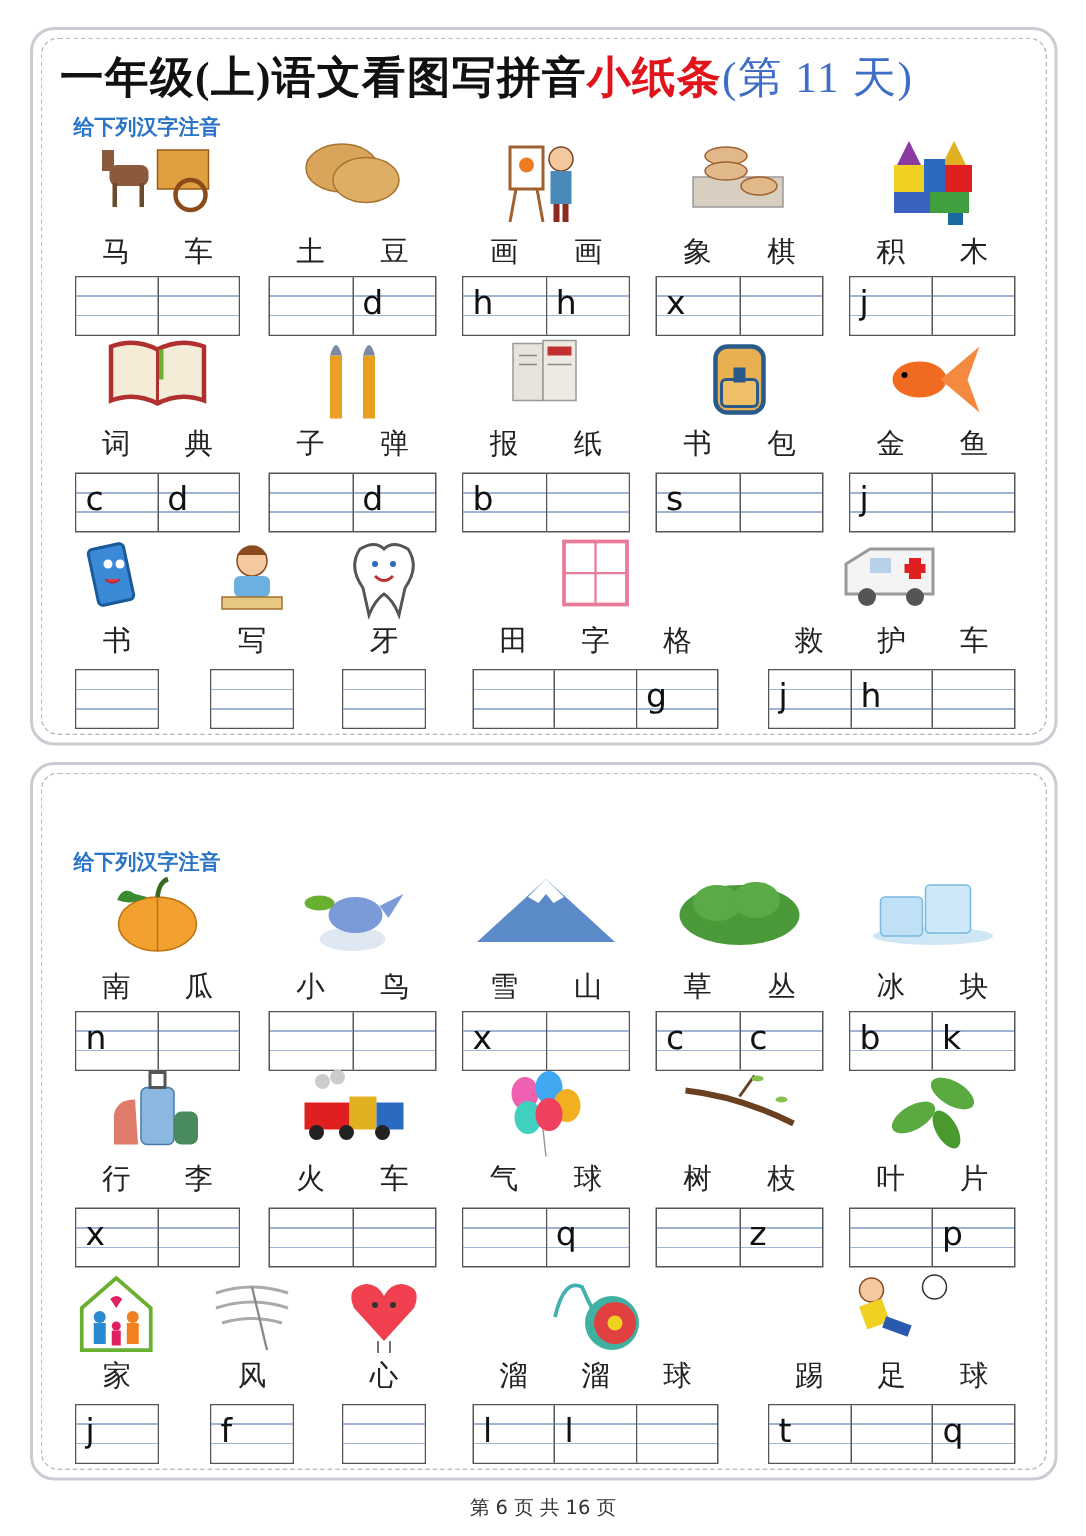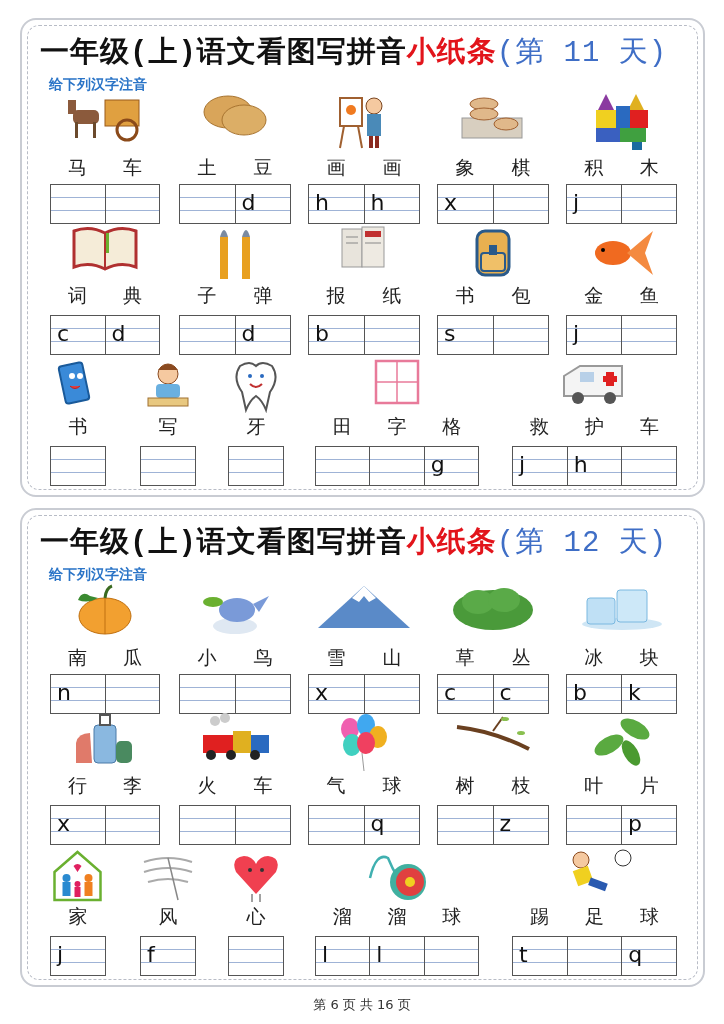--- a/index.html
+++ b/index.html
@@ -1,19 +1,19 @@
 <!DOCTYPE html>
 <html><head>
 <meta charset="utf-8">
 <style>
   html,body{margin:0;padding:0;background:#fff;}
   body{width:724px;height:1024px;position:relative;overflow:hidden;font-family:"DejaVu Serif",serif;}
   .card{position:absolute;left:20px;width:685px;height:479px;border:2px solid #c9ccd3;border-radius:16px;box-sizing:border-box;}
   .card .dash{position:absolute;left:5px;top:5px;right:5px;bottom:5px;border:1.5px dashed #b8bcc6;border-radius:12px;}
-  .title{position:absolute;left:18px;top:12px;font-size:29px;font-weight:bold;color:#111;letter-spacing:1px;white-space:nowrap;font-family:Liberation Mono, monospace;}
+  .title{position:absolute;left:18px;top:12px;font-size:29px;font-weight:bold;color:#111;letter-spacing:1px;white-space:nowrap;font-family:Liberation Serif, serif;}
   .title .red{color:#e2141b;}
   .title .blue{color:#3f6ec6;font-weight:normal;}
   .sub{position:absolute;left:27px;top:56px;font-size:14px;font-weight:bold;color:#2a74c7;font-family:"DejaVu Sans",sans-serif;}
   .item{position:absolute;}
   .pic{position:absolute;left:50%;transform:translateX(-50%);}
   .chars{position:absolute;left:0;right:0;display:flex;justify-content:space-around;font-size:19px;color:#222;}
   .box{position:absolute;display:flex;border:1.6px solid #555;box-sizing:border-box;height:40px;}
   .cell{flex:1;position:relative;border-right:1.5px solid #555;
         background:linear-gradient(#fff 0,#fff 12px,#9fb3d6 12px,#9fb3d6 13px,#fff 13px,#fff 25px,#9fb3d6 25px,#9fb3d6 26px,#fff 26px);}
   .cell:last-child{border-right:none;}
@@ -328,21 +328,20 @@
             <span>h</span>
           </div>
           <div class="cell">
             <span></span>
           </div>
         </div>
       </div>
     </div>
     <div class="card" style="top: 508px;">
       <div class="dash"></div>
-      <div class="title"><span>一年级(上)语文看图写拼音</span><span class="red">小纸条</span><span class="blue">(第 12 天)</span></div>
       <div class="sub">给下列汉字注音</div>
       <div class="item" style="left: 28px; top: 0px; width: 110px; height: 100%;">
         <div class="pic" style="top: 72px;"><svg width="70" height="55">
             <ellipse cx="35" cy="34" rx="26" ry="18" fill="#f2a030" stroke="#c07010"></ellipse>
             <line x1="35" y1="16" x2="35" y2="52" stroke="#c07010"></line>
             <path d="M35 16 Q36 6 42 4" stroke="#3a6a20" stroke-width="3" fill="none"></path>
             <path d="M20 14 Q12 8 8 18 Q18 22 28 16 Z" fill="#3a8a30"></path>
           </svg></div>
         <div class="chars" style="top: 135px;">
           <span>南</span>

